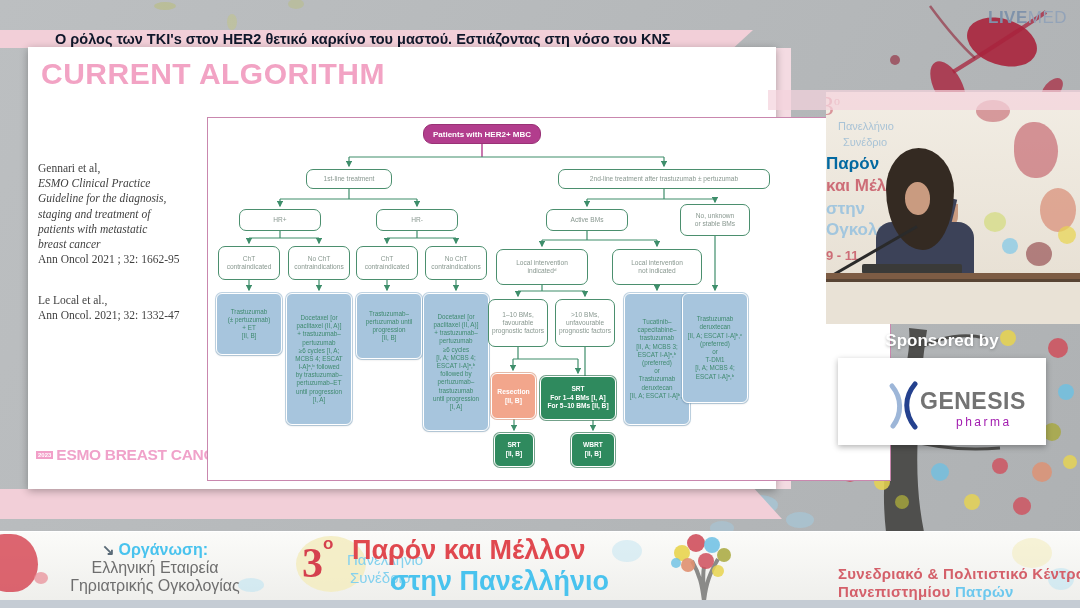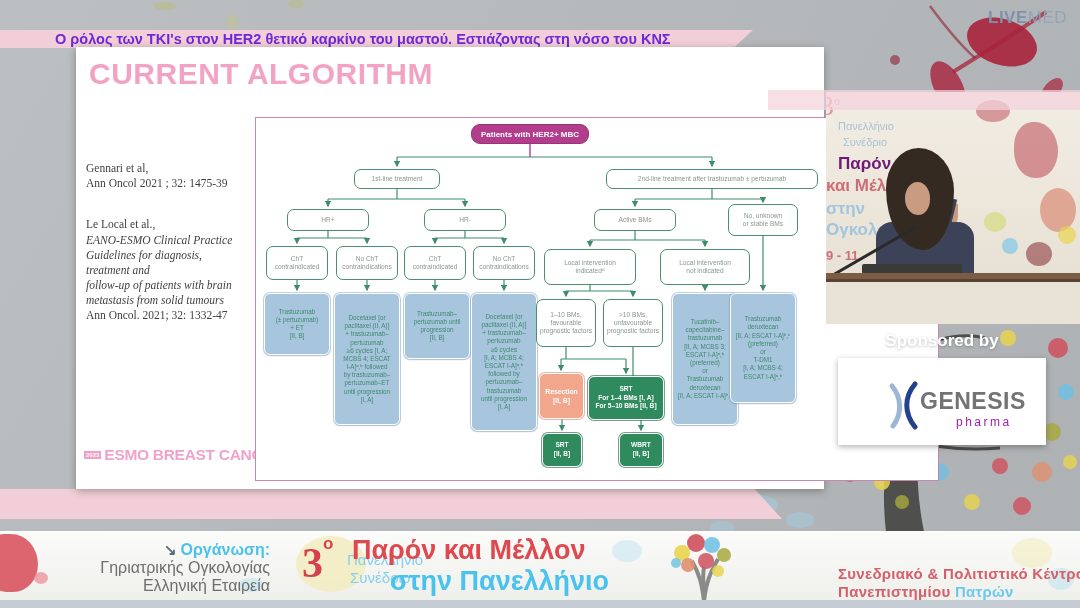--- a/index.html
+++ b/index.html
@@ -5,33 +5,33 @@
   html,body{margin:0;padding:0;background:#888;}
   *{box-sizing:border-box;}
   .stage{position:relative;width:1080px;height:608px;overflow:hidden;
          font-family:"Liberation Sans",sans-serif;
          background:linear-gradient(120deg,#bcbfc1 0%,#b4b7b9 60%,#aeb1b3 100%);}
   svg{display:block;}
 
   
   .band-top{position:absolute;left:0;top:30px;width:753px;height:18px;background:#f2cfd8;
             clip-path:polygon(0 0,100% 0,97.4% 100%,0 100%);z-index:3;}
-  .band-top .t{position:absolute;left:55px;top:0;line-height:18px;font-size:14.5px;font-weight:bold;color:#6d28d9;white-space:nowrap;text-align:right;}
+  .band-top .t{position:absolute;left:55px;top:0;line-height:18px;font-size:14.5px;font-weight:bold;color:#0f172a;white-space:nowrap;text-align:right;}
   .strip-right{position:absolute;left:776px;top:48px;width:15px;height:441px;background:#f4dbe2;z-index:2;}
   .band-bottom{position:absolute;left:0;top:489px;width:782px;height:30px;background:#f2cfd8;
                clip-path:polygon(0 0,96.5% 0,100% 100%,0 100%);z-index:2;}
 
   
   .livemed{position:absolute;left:988px;top:8px;font-size:17px;letter-spacing:.5px;z-index:4;}
   .livemed .lv{font-weight:bold;color:#7f92aa;}
   .livemed .md{font-weight:normal;color:#93a3b8;text-align:right;}
 
   
   .slide{position:absolute;left:28px;top:47px;width:748px;height:442px;background:#fff;
-         box-shadow:0 2px 8px rgba(0,0,0,.3);z-index:3;margin-left:48px;}
+         box-shadow:0 2px 8px rgba(0,0,0,.3);z-index:3;}
   .slide-title{position:absolute;left:13px;top:10px;margin:0;font-size:30px;font-weight:bold;
                color:#f2a3c4;letter-spacing:.5px;}
   .cites{position:absolute;left:10px;top:114px;width:172px;font-family:"Liberation Serif",serif;
          color:#3f3f3f;font-size:11.5px;line-height:1.32;}
   .cite{margin-bottom:26px;}
   .cite .body{font-style:italic;white-space:pre-line;}
   .esmo{position:absolute;left:8px;top:399px;display:flex;align-items:center;gap:3px;z-index:1;}
   .esmo .year{background:#f29fc8;color:#fff;font-size:6px;font-weight:bold;padding:1px 2px;}
   .esmo .txt{color:#f0a2ca;font-weight:800;font-size:15.5px;letter-spacing:-.3px;white-space:nowrap;}
 
@@ -76,21 +76,21 @@
   .genesis{position:absolute;left:838px;top:358px;width:208px;height:87px;background:#fff;
            box-shadow:0 2px 6px rgba(0,0,0,.3);z-index:4;}
   .genesis .brand{position:absolute;left:82px;top:30px;font-size:23px;font-weight:bold;color:#737373;letter-spacing:.5px;}
   .genesis .sub{position:absolute;left:118px;top:57px;font-size:12px;color:#a21caf;letter-spacing:2.5px;}
   .gmark{position:absolute;left:50px;top:22px;}
 
   
   .footer{position:absolute;left:0;top:531px;width:1080px;height:69px;
           background:linear-gradient(#fbfbf9,#efefec);border-top:1px solid #fff;z-index:5;overflow:hidden;}
   .fbottom{position:absolute;left:0;top:600px;width:1080px;height:8px;background:#c5ccd4;z-index:5;}
-  .org{position:absolute;left:40px;top:9px;width:230px;text-align:right;line-height:18px;}
+  .org{position:absolute;left:40px;top:9px;width:230px;text-align:center;line-height:18px;}
   .org .lab{font-size:16px;font-weight:bold;color:#49c3ee;}
   .org .arr{color:#5b6b78;font-weight:bold;font-size:15px;margin-right:4px;}
   .org .nm{font-size:16px;color:#6e6e6e;}
   .cnum{position:absolute;left:302px;top:2px;font-size:42px;font-weight:bold;color:#d5404e;font-family:"Liberation Serif",serif;}
   .cnum sup{font-size:17px;vertical-align:28px;font-family:"Liberation Sans",sans-serif;}
   .csplat{position:absolute;left:296px;top:4px;width:70px;height:56px;background:#f3ecbf;border-radius:50%;opacity:.85;}
   .cl1{position:absolute;left:347px;top:19px;font-size:15px;color:#84d1ee;}
   .cl2{position:absolute;left:350px;top:37px;font-size:15px;color:#84d1ee;}
   .motto1{position:absolute;left:352px;top:3px;font-size:27px;font-weight:bold;color:#e0484f;white-space:nowrap;}
   .motto2{position:absolute;left:390px;top:34px;font-size:27px;font-weight:bold;color:#49c3ee;white-space:nowrap;}
@@ -163,29 +163,29 @@
   <div class="livemed">
     <span class="lv">LIVE</span><span class="md">MED</span>
   </div>
 
   <div class="slide">
     <h1 class="slide-title">CURRENT ALGORITHM</h1>
 
     <div class="cites">
       <div class="cite">
         <div class="head">Gennari et al,</div>
-        <div class="tail">Ann Oncol 2021 ; 32: 1475-39</div>
+        <div class="body">ESMO Clinical Practice
+Guideline for the diagnosis,
+staging and treatment of
+patients with metastatic
+breast cancer</div>
+        <div class="tail">Ann Oncol 2021 ; 32: 1662-95</div>
       </div>
       <div class="cite">
         <div class="head">Le Local et al.,</div>
-        <div class="body">EANO-ESMO Clinical Practice
-Guidelines for diagnosis,
-treatment and
-follow-up of patients with brain
-metastasis from solid tumours</div>
         <div class="tail">Ann Oncol. 2021; 32: 1332-47</div>
       </div>
     </div>
 
     <div class="esmo">
       <span class="year">2023</span>
       <span class="txt">ESMO BREAST CANCER</span>
     </div>
 
     <div class="frame">
@@ -312,21 +312,21 @@
       <div class="node g" style="left:363px;top:315px;width:44px;height:34px">WBRT
 [II, B]</div>
     </div>
   </div>
 
   <div class="video">
     <div class="vbanner"></div>
     <div class="vb-txt" style="left:-6px;top:-2px;font-size:28px;color:#d9959a;font-family:'Liberation Serif',serif;"><span>3</span><sup style="font-size:12px;">ο</sup></div>
     <div class="vb-txt" style="left:12px;top:28px;font-size:11px;color:#a9c3d6;">Πανελλήνιο</div>
     <div class="vb-txt" style="left:17px;top:44px;font-size:11px;color:#a9c3d6;">Συνέδριο</div>
-    <div class="vb-txt" style="left:12px;top:62px;font-size:17px;font-weight:bold;color:#701a75;">Παρόν</div>
+    <div class="vb-txt" style="left:0px;top:62px;font-size:17px;font-weight:bold;color:#0369a1;">Παρόν</div>
     <div class="vb-txt" style="left:0px;top:84px;font-size:17px;font-weight:bold;color:#cd6d77;">και Μέλλον</div>
     <div class="vb-txt" style="left:0px;top:107px;font-size:17px;font-weight:bold;color:#a2c6de;">στην</div>
     <div class="vb-txt" style="left:0px;top:128px;font-size:17px;font-weight:bold;color:#a2c6de;">Ογκολογία</div>
     <div class="vb-txt" style="left:0px;top:156px;font-size:13px;font-weight:bold;color:#cd6d77;">9 - 11</div>
 
     <div class="blob" style="left:150px;top:8px;width:34px;height:22px;background:#c05560;opacity:.55;"></div>
     <div class="blob" style="left:188px;top:30px;width:44px;height:56px;background:#c05560;opacity:.6;border-radius:45% 55% 50% 50%;"></div>
     <div class="blob" style="left:214px;top:96px;width:36px;height:44px;background:#d98b75;opacity:.7;"></div>
     <div class="blob" style="left:158px;top:120px;width:22px;height:20px;background:#d3dc7c;opacity:.7;"></div>
     <div class="blob" style="left:176px;top:146px;width:16px;height:16px;background:#7ec8e8;opacity:.7;"></div>
@@ -360,22 +360,22 @@
   <div class="footer">
     <div class="blob" style="left:-14px;top:2px;width:52px;height:58px;background:#d5404e;opacity:.8;border-radius:40% 60% 55% 45%;"></div>
     <div class="blob" style="left:34px;top:40px;width:14px;height:12px;background:#e88a94;opacity:.7;"></div>
     <div class="blob" style="left:238px;top:46px;width:26px;height:14px;background:#bfe4f2;opacity:.6;"></div>
     <div class="blob" style="left:612px;top:8px;width:30px;height:22px;background:#bfe4f2;opacity:.5;"></div>
     <div class="blob" style="left:1012px;top:6px;width:40px;height:30px;background:#f3ecbf;opacity:.6;"></div>
     <div class="blob" style="left:1048px;top:36px;width:26px;height:22px;background:#bfe4f2;opacity:.6;"></div>
 
     <div class="org">
       <div><span class="arr">↘</span><span class="lab">Οργάνωση:</span></div>
+      <div class="nm">Ελληνική Εταιρεία</div>
       <div class="nm">Γηριατρικής Ογκολογίας</div>
-      <div class="nm">Ελληνική Εταιρεία</div>
     </div>
 
     <div class="csplat"></div>
     <div class="cnum"><span>3</span><sup>ο</sup></div>
     <div class="cl1">Πανελλήνιο</div>
     <div class="cl2">Συνέδριο</div>
 
     <div class="motto1">Παρόν και Μέλλον</div>
     <div class="motto2">στην Πανελλήνιο</div>
 

